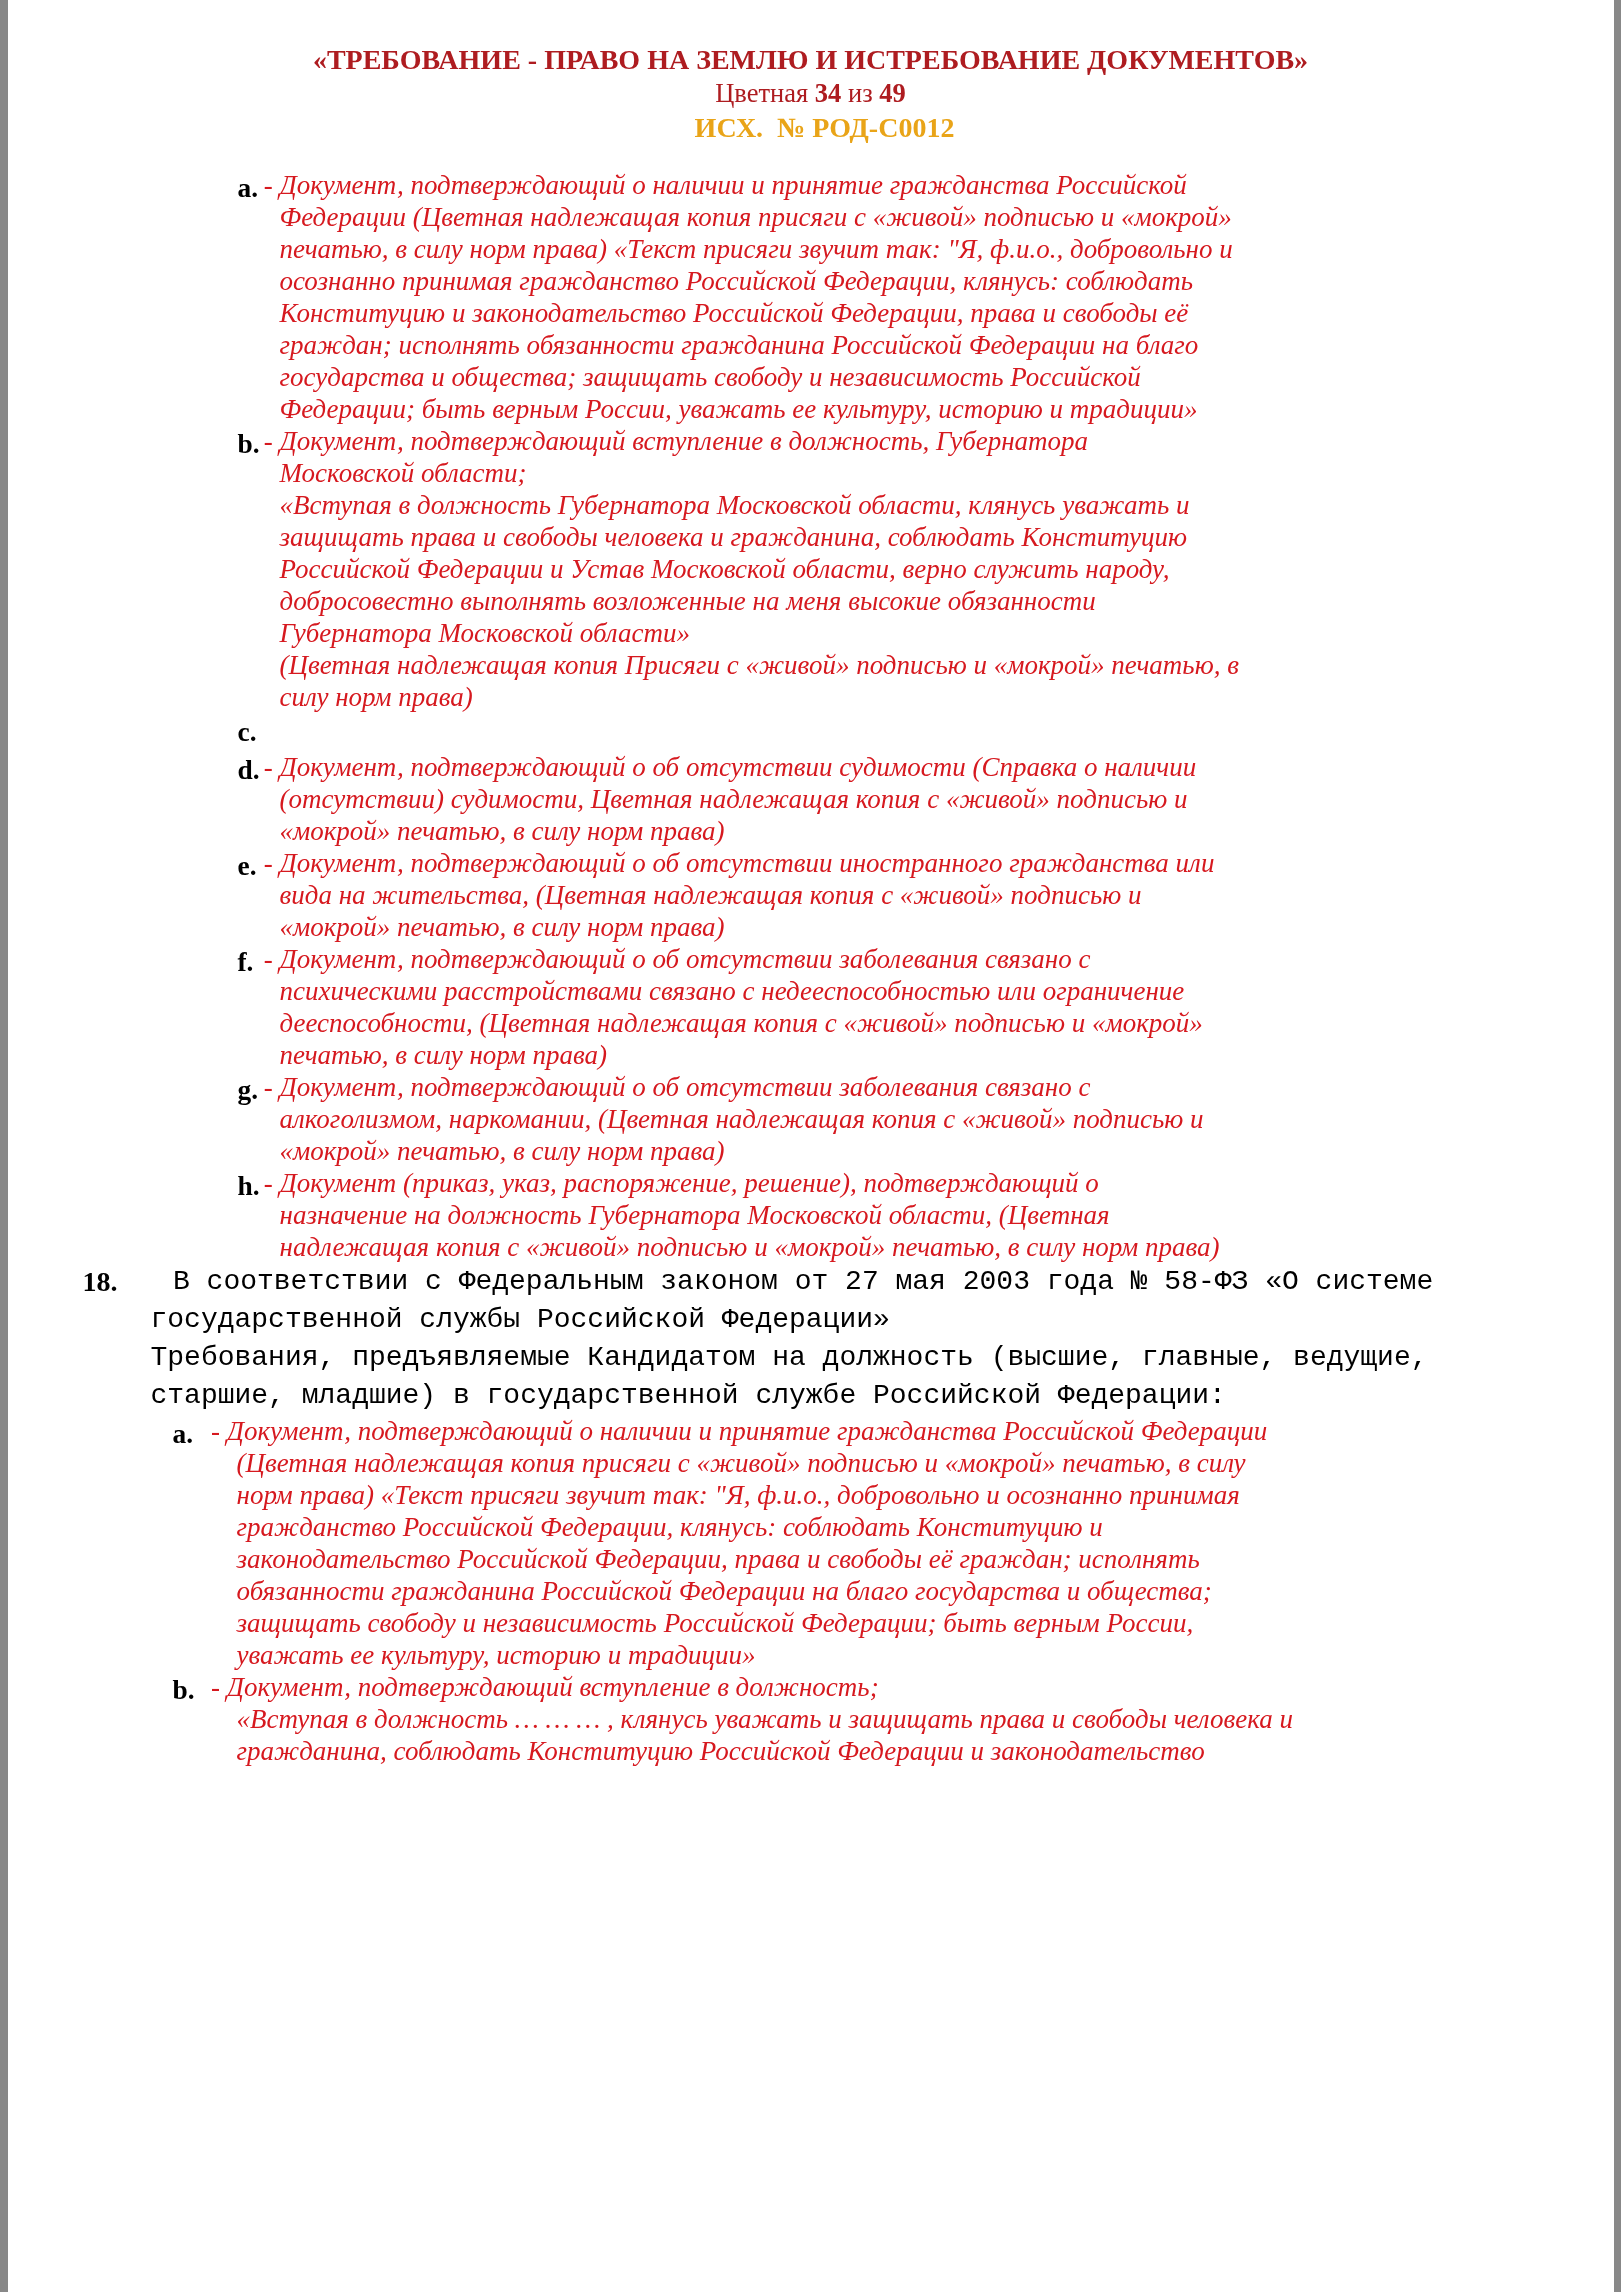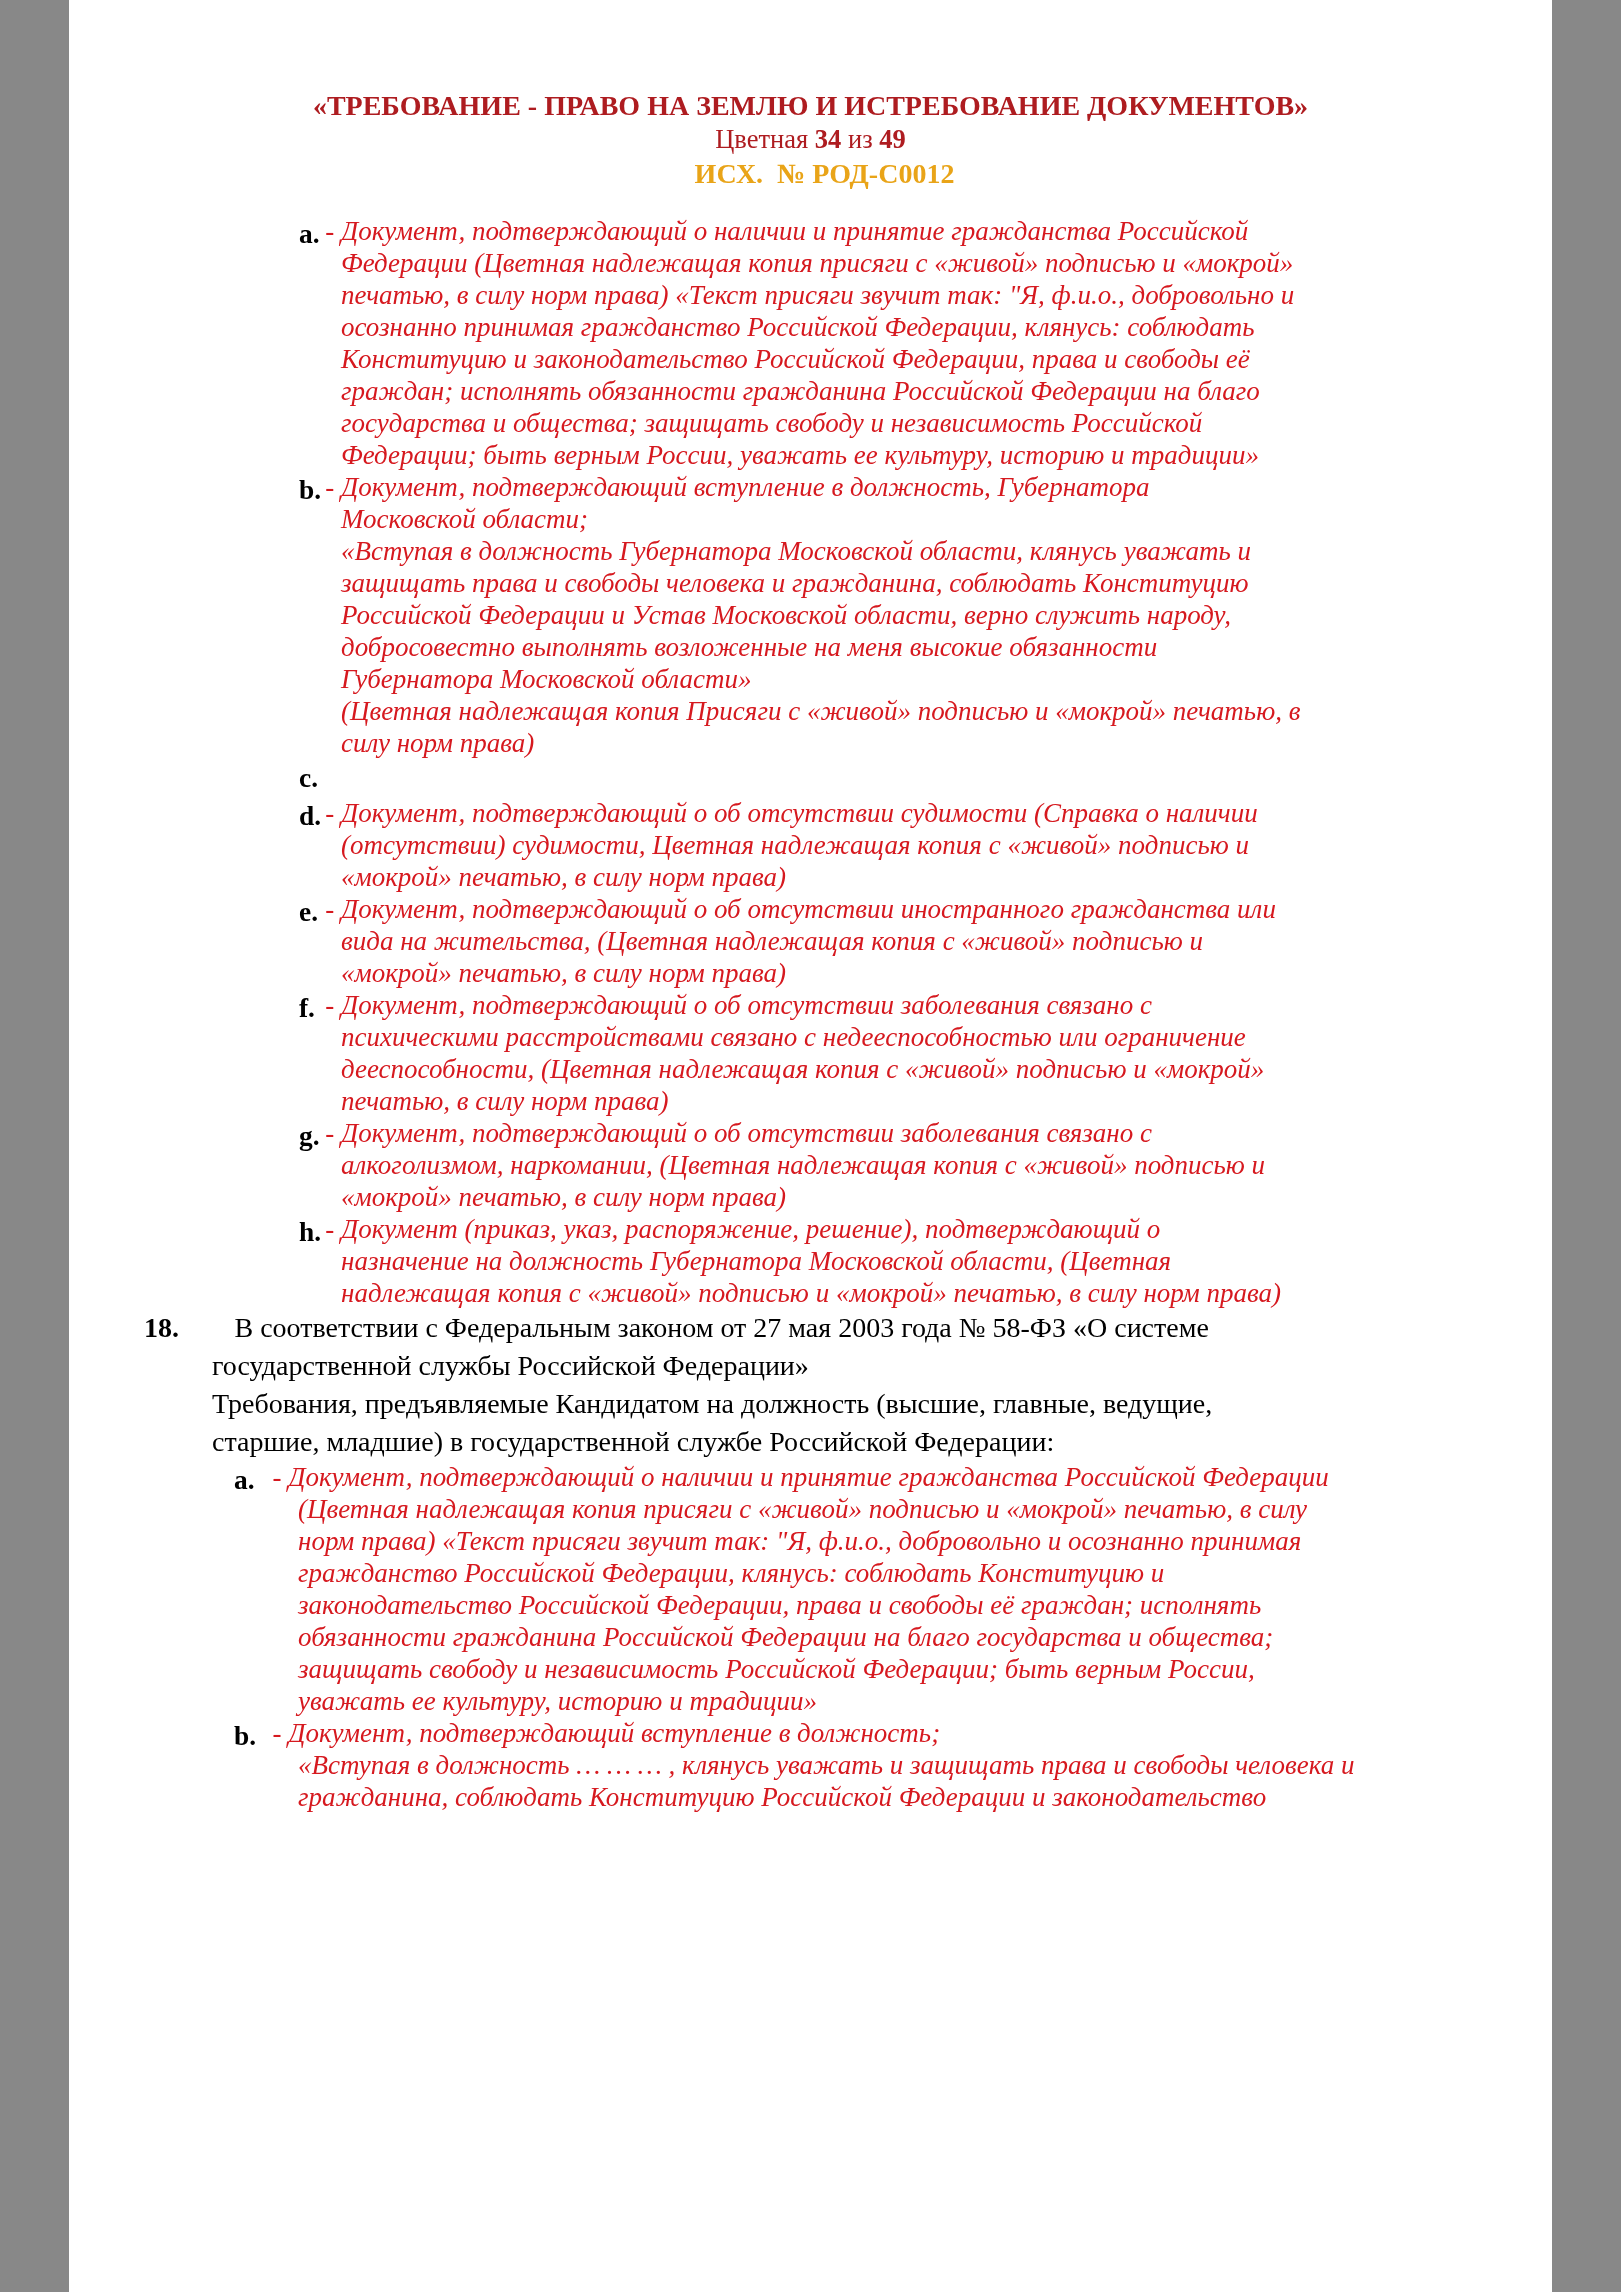--- a/index.html
+++ b/index.html
@@ -1,36 +1,36 @@
 <!DOCTYPE html>
 <html><head>
 <meta charset="utf-8">
 <style>
   html,body{margin:0;padding:0;background:#888;}
   .page{
-    width:1483px;height:2293px;background:#ffffff;margin:0 auto;
+    width:1606px;height:2293px;background:#ffffff;margin:0 auto;
     font-family:"Liberation Serif", serif;color:#000;
-    box-sizing:border-box;padding-top:88px;overflow:hidden;position:relative;
+    box-sizing:border-box;padding-top:42px;overflow:hidden;position:relative;
   }
   .header{text-align:center;}
   .doc-title{font-size:28px;font-weight:bold;color:#ae1c20;line-height:35px;}
   .page-line{font-size:26.5px;color:#ae1c20;line-height:33px;}
   .page-line b{font-size:26.5px;margin-top:19px;}
   .ref-line{font-size:28px;font-weight:bold;color:#e9a418;line-height:35px;white-space:pre;margin-left:28px;}
 
   .list-upper{margin:23.5px 0 0 230px;}
   .list-upper .li{display:flex;align-items:flex-start;}
   .list-upper .marker{flex:none;width:42px;font-weight:bold;font-size:27.4px;line-height:38px;color:#000;font-style:normal;}
   .body{white-space:pre-line;}
   .red-text{color:#d6191f;font-style:italic;font-size:27px;line-height:32px;}
   .list-upper .red-text{width:1098px;text-indent:-15.7px;}
 
   .clause-18{display:flex;align-items:flex-start;margin-left:75px;}
   .clause-18 .num{flex:none;width:68px;font-weight:bold;font-size:28px;line-height:38px;}
-  .clause-18 .body{color:#000;font-size:28px;line-height:38px;width:1343px;text-indent:22.5px;}
+  .clause-18 .body{color:#000;font-size:28px;line-height:38px;width:1343px;text-indent:22.5px;font-family:Liberation Mono, monospace;}
 
   .list-lower{margin-left:165px;}
   .list-lower .li{display:flex;align-items:flex-start;}
   .list-lower .marker{flex:none;width:64px;font-weight:bold;font-size:27.4px;line-height:38px;color:#000;font-style:normal;}
   .list-lower .red-text{width:1264px;text-indent:-25.5px;}
 </style>
 </head>
 <body>
 
 <div class="page">

